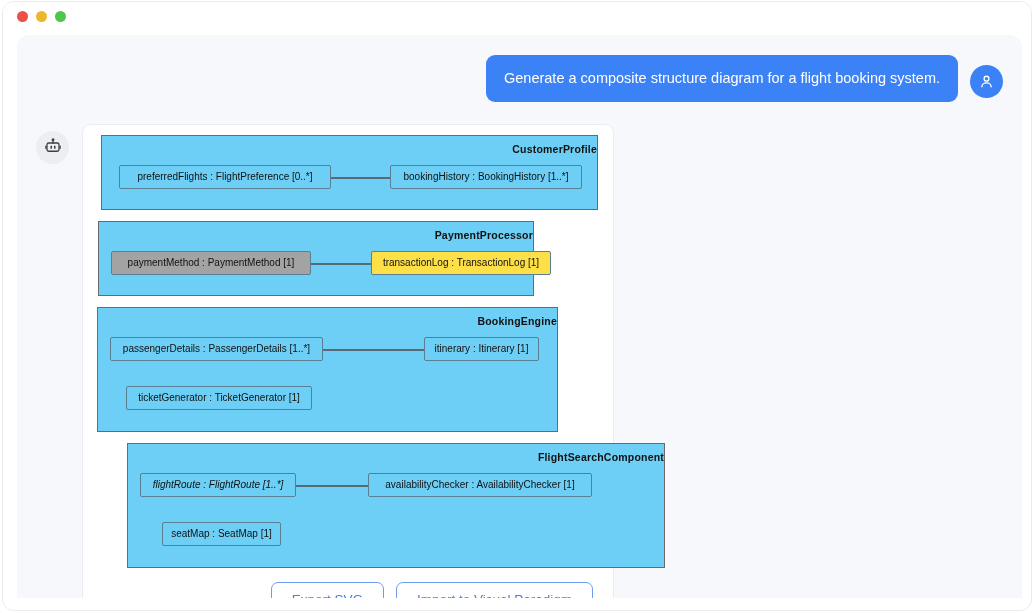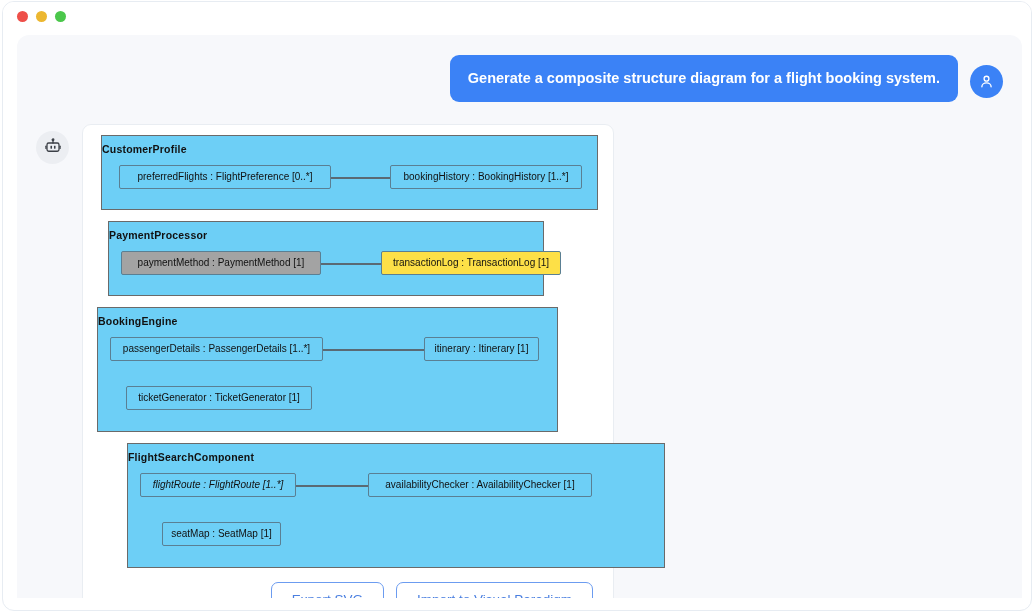--- a/index.html
+++ b/index.html
@@ -84,21 +84,20 @@
   }
   .avatar svg { display: block; }
   .user-bubble {
     background: #3b82f6;
     color: #ffffff;
     border-radius: 9px;
     padding: 14px 18px;
     font-size: 14.5px;
     line-height: 1.3;
     white-space: nowrap;
-    font-weight: bold;
   }
 
   
   .bot-row {
     position: absolute;
     left: 19px;
     top: 89px;
     display: flex;
     align-items: flex-start;
     gap: 13px;
@@ -127,21 +126,21 @@
   .diagram { position: relative; }
 
   .uml-box {
     position: relative;
     background: #6dcff6;
     border: 1.5px solid #6a6a6a;
     box-sizing: border-box;
     margin-bottom: 11px;
   }
   .uml-title {
-    text-align: left;
+    text-align: right;
     font-weight: bold;
     font-size: 10.5px;
     color: #111111;
     letter-spacing: 0.2px;
     padding-top: 7px;
     font-family: "Liberation Sans", sans-serif;
   }
   .parts { position: relative; }
   .part {
     position: absolute;
@@ -230,21 +229,21 @@
       <div class="bot-card">
         <div class="diagram" id="diagram-root">
             <div class="uml-box" style="width: 497px; height: 75px; margin-left: 6px; background: rgb(109, 207, 246); border-color: rgb(106, 106, 106);">
               <div class="uml-title">CustomerProfile</div>
               <div class="parts">
                 <div class="connector" style="left: 229px; top: 22px; width: 59px; background: rgb(90, 106, 116);"></div>
                 <div class="part" style="left: 17px; top: 10px; width: 212px; background: rgb(109, 207, 246); border-color: rgb(90, 127, 147);">preferredFlights : FlightPreference [0..*]</div>
                 <div class="part" style="left: 288px; top: 10px; width: 192px; background: rgb(109, 207, 246); border-color: rgb(90, 127, 147);">bookingHistory : BookingHistory [1..*]</div>
               </div>
             </div>
-            <div class="uml-box" style="width: 436px; height: 75px; margin-left: 13px; background: rgb(109, 207, 246); border-color: rgb(106, 106, 106);">
+            <div class="uml-box" style="width: 436px; height: 75px; margin-left: 3px; background: rgb(109, 207, 246); border-color: rgb(106, 106, 106);">
               <div class="uml-title">PaymentProcessor</div>
               <div class="parts">
                 <div class="connector" style="left: 212px; top: 22px; width: 60px; background: rgb(90, 106, 116);"></div>
                 <div class="part" style="left: 12px; top: 10px; width: 200px; background: #a3a3a3; border-color: rgb(90, 127, 147);">paymentMethod : PaymentMethod [1]</div>
                 <div class="part" style="left: 272px; top: 10px; width: 180px; background: #fde047; border-color: rgb(90, 127, 147);">transactionLog : TransactionLog [1]</div>
               </div>
             </div>
             <div class="uml-box" style="width: 461px; height: 125px; margin-left: 2px; background: rgb(109, 207, 246); border-color: rgb(106, 106, 106);">
               <div class="uml-title">BookingEngine</div>
               <div class="parts">

